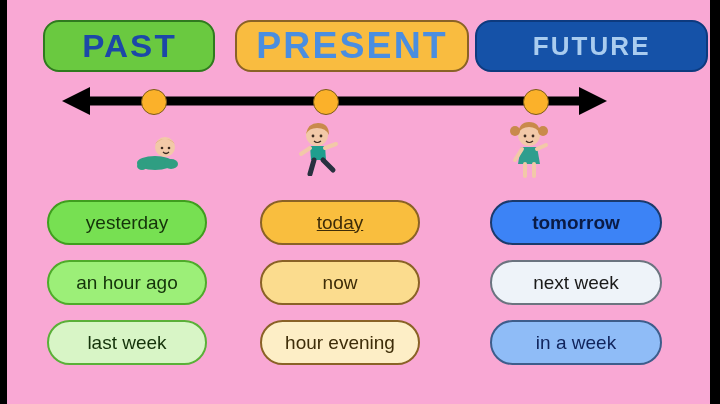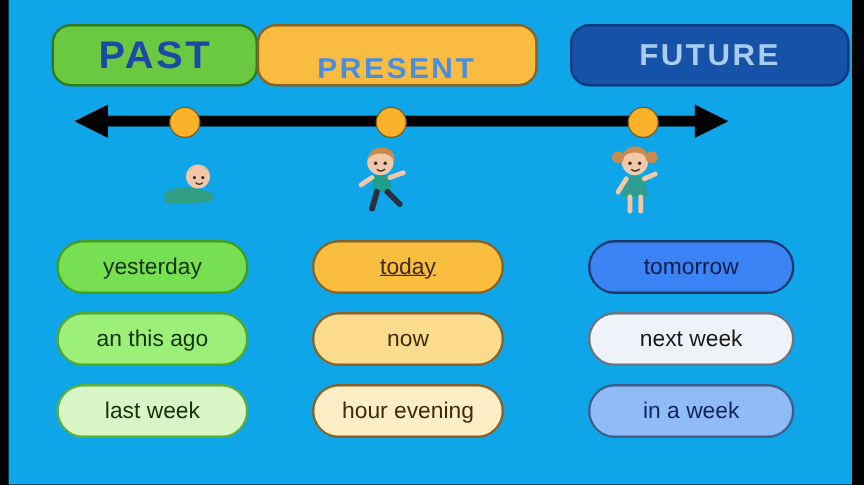--- a/index.html
+++ b/index.html
@@ -15,21 +15,21 @@
     overflow: hidden;
     font-family: "Liberation Sans", sans-serif;
   }
   
   #canvas {
     position: absolute;
     left: 7px;
     top: 0;
     width: 703px;
     height: 404px;
-    background: #0ea5e9;
+    background: #f9a8d4;
   }
   .letterbox {
     position: absolute;
     top: 0;
     height: 404px;
     background: #000000;
   }
   #lb-left  { left: 0;   width: 7px; }
   #lb-right { right: 0;  width: 10px; }
 
@@ -51,26 +51,25 @@
     transform: scaleX(1.04);
   }
   #badge-past {
     left: 36px; top: 20px; width: 172px; height: 52px;
     background: #6ac940;
     border: 2px solid #2f7a1e;
     color: #1c48a8;
     font-size: 32px;
   }
   #badge-present {
-    left: 207px; top: 20px; width: 234px; height: 52px;
+    left: 228px; top: 20px; width: 234px; height: 52px;
     background: #f9bc40;
     border: 2px solid #8a6226;
     color: #4a8ee0;
-    font-size: 24px;
-    align-items: flex-end;
+    font-size: 36px;
   }
   #badge-future {
     left: 468px; top: 20px; width: 233px; height: 52px;
     background: #1552a8;
     border: 2px solid #0d3a7e;
     color: #a9ccef;
     font-size: 25px;
   }
 
   
@@ -183,32 +182,32 @@
         <path d="M14 29 L30 29 L33 46 L11 46 Z" fill="#2f9e8e"></path>
         <path d="M15 31 L8 42" stroke="#f2c9a8" stroke-width="4" stroke-linecap="round"></path>
         <path d="M30 31 L39 27" stroke="#f2c9a8" stroke-width="4" stroke-linecap="round"></path>
         <path d="M18 46 L18 58" stroke="#f2c9a8" stroke-width="4" stroke-linecap="round"></path>
         <path d="M27 46 L27 58" stroke="#f2c9a8" stroke-width="4" stroke-linecap="round"></path>
       </svg>
     </div>
 
     <div class="col" id="col-past">
       <div class="pill" style="background: rgb(119, 224, 82); border: 2px solid rgb(63, 158, 30); color: rgb(20, 51, 10);">yesterday</div>
-      <div class="pill" style="background: rgb(156, 239, 120); border: 2px solid rgb(78, 171, 42); color: rgb(20, 51, 10);">an this ago</div>
+      <div class="pill" style="background: rgb(156, 239, 120); border: 2px solid rgb(78, 171, 42); color: rgb(20, 51, 10);">an hour ago</div>
       <div class="pill" style="background: rgb(216, 245, 198); border: 2px solid rgb(90, 176, 56); color: rgb(20, 51, 10);">last week</div>
     </div>
 
     <div class="col" id="col-present">
       <div class="pill" style="background: rgb(249, 190, 62); border: 2px solid rgb(138, 98, 38); color: rgb(61, 44, 8); text-decoration: underline;">today</div>
       <div class="pill" style="background: rgb(251, 220, 142); border: 2px solid rgb(138, 98, 38); color: rgb(61, 44, 8); text-align: right;">now</div>
       <div class="pill" style="background: rgb(253, 238, 198); border: 2px solid rgb(138, 98, 38); color: rgb(61, 44, 8);">hour evening</div>
     </div>
 
     <div class="col" id="col-future">
-      <div class="pill" style="background: rgb(60, 131, 246); border: 2px solid rgb(27, 58, 107); color: rgb(10, 27, 69);">tomorrow</div>
+      <div class="pill" style="background: rgb(60, 131, 246); border: 2px solid rgb(27, 58, 107); color: rgb(10, 27, 69); font-weight: bold;">tomorrow</div>
       <div class="pill" style="background: rgb(238, 243, 249); border: 2px solid rgb(107, 116, 128); color: rgb(26, 26, 26);">next week</div>
       <div class="pill" style="background: rgb(143, 188, 247); border: 2px solid rgb(61, 93, 140); color: rgb(16, 36, 92);">in a week</div>
     </div>
 
   </div>
 
   <div class="letterbox" id="lb-left"></div>
   <div class="letterbox" id="lb-right"></div>
 </div>
 

